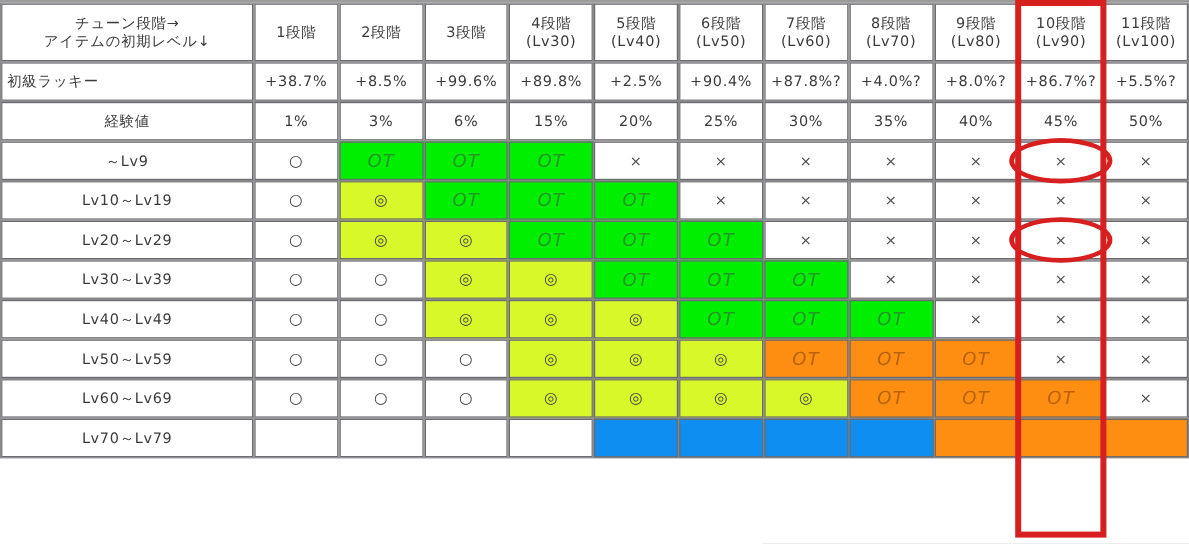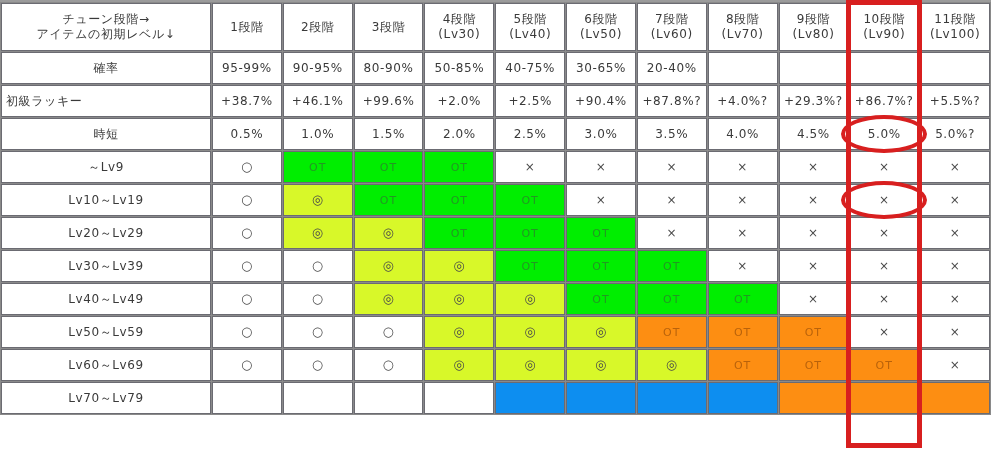--- a/index.html
+++ b/index.html
@@ -70,23 +70,24 @@
   tr.headrow td { height: 46px; }
 
   .cell-green  { background: #00ee00 !important; }
   .cell-yellow { background: #d8f829 !important; }
   .cell-orange { background: #fd8e12 !important; }
   .cell-blue   { background: #0d8ef0 !important; }
   .cell-white  { background: #ffffff !important; }
 
   .mark-ot {
     color: #2f7a2f;
-    font-size: 11px;
+    font-size: 15px;
     letter-spacing: 1px;
     opacity: 0.75;
+    font-style: italic;
   }
   .cell-orange .mark-ot { color: #a35408; }
   .mark-circle, .mark-dcircle, .mark-cross {
     display: inline-block;
     line-height: 1;
   }
   .mark-circle { font-size: 13px; color: #4a4a4a; }
   .mark-dcircle { font-size: 13px; color: #4a4a4a; }
   .mark-cross { font-size: 12px; color: #4a4a4a; }
 
@@ -165,60 +166,46 @@
           <td class="colhead">
             <div>10段階</div>
             <div>(Lv90)</div>
           </td>
           <td class="colhead">
             <div>11段階</div>
             <div>(Lv100)</div>
           </td>
         </tr>
         <tr class="statrow">
-          <td class="rowhead">確率</td>
-          <td>95-99%</td>
-          <td>90-95%</td>
-          <td>80-90%</td>
-          <td>50-85%</td>
-          <td>40-75%</td>
-          <td>30-65%</td>
-          <td>20-40%</td>
-          <td></td>
-          <td></td>
-          <td></td>
-          <td></td>
-        </tr>
-        <tr class="statrow">
           <td class="rowhead lefty">初級ラッキー</td>
           <td>+38.7%</td>
-          <td>+46.1%</td>
+          <td>+8.5%</td>
           <td>+99.6%</td>
-          <td>+2.0%</td>
+          <td>+89.8%</td>
           <td>+2.5%</td>
           <td>+90.4%</td>
           <td>+87.8%?</td>
           <td>+4.0%?</td>
-          <td>+29.3%?</td>
+          <td>+8.0%?</td>
           <td>+86.7%?</td>
           <td>+5.5%?</td>
         </tr>
         <tr class="statrow">
-          <td class="rowhead">時短</td>
-          <td>0.5%</td>
-          <td>1.0%</td>
-          <td>1.5%</td>
-          <td>2.0%</td>
-          <td>2.5%</td>
-          <td>3.0%</td>
-          <td>3.5%</td>
-          <td>4.0%</td>
-          <td>4.5%</td>
-          <td>5.0%</td>
-          <td>5.0%?</td>
+          <td class="rowhead">経験値</td>
+          <td>1%</td>
+          <td>3%</td>
+          <td>6%</td>
+          <td>15%</td>
+          <td>20%</td>
+          <td>25%</td>
+          <td>30%</td>
+          <td>35%</td>
+          <td>40%</td>
+          <td>45%</td>
+          <td>50%</td>
         </tr>
         <tr class="lvrow">
           <td class="rowhead">～Lv9</td>
           <td class="cell-white"><span class="mark-circle">○</span></td>
           <td class="cell-green"><span class="mark-ot">OT</span></td>
           <td class="cell-green"><span class="mark-ot">OT</span></td>
           <td class="cell-green"><span class="mark-ot">OT</span></td>
           <td class="cell-white"><span class="mark-cross">×</span></td>
           <td class="cell-white"><span class="mark-cross">×</span></td>
           <td class="cell-white"><span class="mark-cross">×</span></td>

